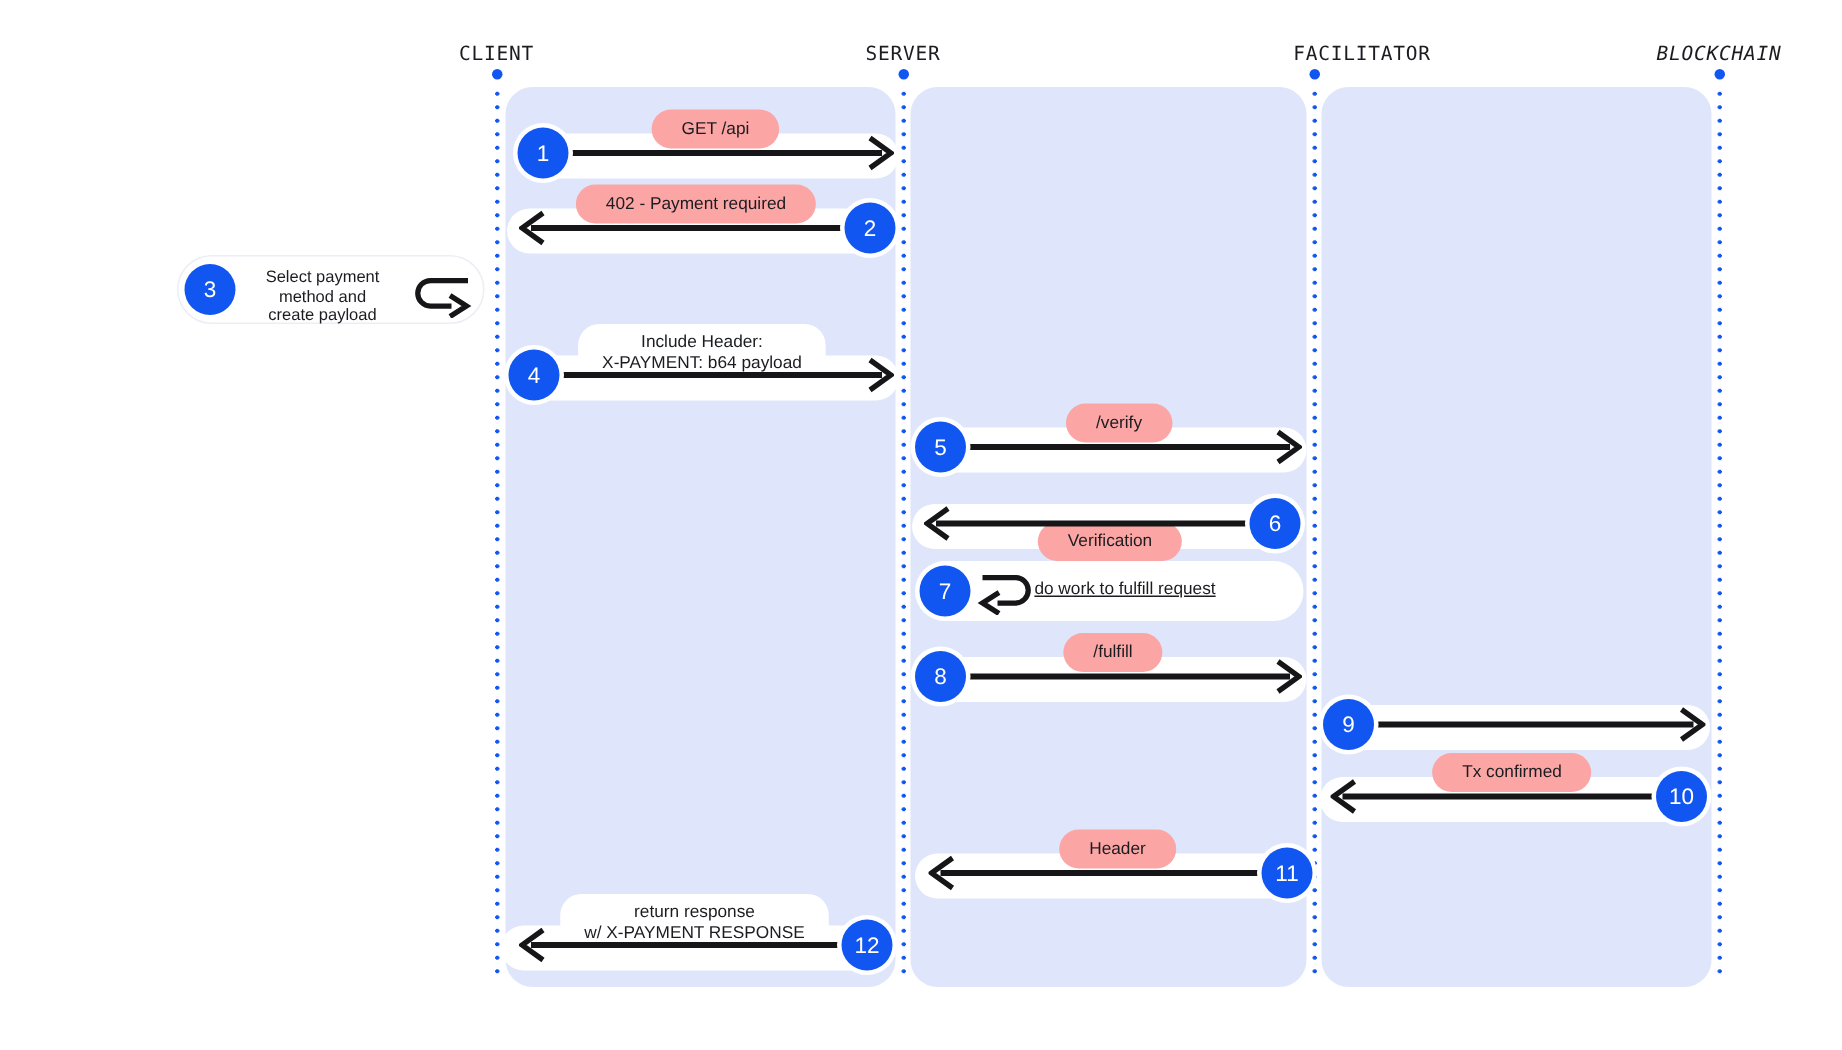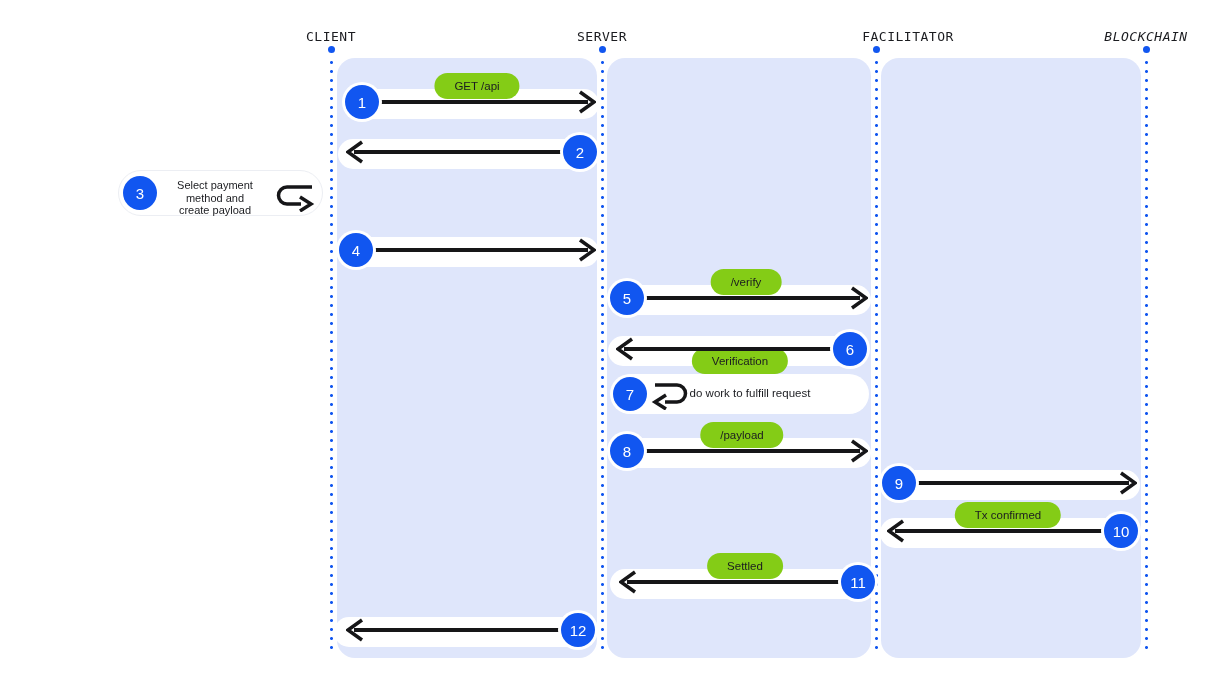--- a/index.html
+++ b/index.html
@@ -31,21 +31,21 @@
   .lifeline{
     position:absolute;top:58px;width:3px;height:592px;
     background-image:radial-gradient(circle at center,var(--accent) 1.35px,rgba(0,0,0,0) 1.5px);
     background-size:3px 9px;background-repeat:repeat-y;
   }
 
   
   .band{position:absolute;height:30px;background:#fff;border-radius:15px;}
   .bandtall{position:absolute;height:40px;background:#fff;border-radius:20px;}
   .p1{
-    position:absolute;height:26px;line-height:26px;background:#84cc16;border-radius:13px;
+    position:absolute;height:26px;line-height:26px;background:#fca5a5;border-radius:13px;
     padding:0 20px;transform:translateX(-50%);white-space:nowrap;text-align:right;
     font-size:11.5px;color:var(--text);
   }
   .p2{
     position:absolute;background:#fff;border-radius:14px;
     padding:5px 16px;transform:translateX(-50%);text-align:center;
     font-size:11.5px;line-height:14px;color:var(--text);white-space:pre-line;
   }
   .aline{position:absolute;height:3.5px;background:var(--ink);}
   .chev{position:absolute;}
@@ -96,37 +96,40 @@
 
   <div class="band" style="left:346px;top:89px;width:253px;"></div>
   <div class="p1" style="left:477px;top:73px;">GET /api</div>
   <div class="aline" style="left:362px;top:100px;width:226px;"></div>
   <svg class="chev" style="left:578px;top:89px;" width="18" height="26" viewBox="0 0 18 26">
       <path d="M2 3 L16 13 L2 23"></path>
     </svg>
   <div class="num" style="left:345px;top:85px;">1</div>
 
   <div class="band" style="left:338px;top:139px;width:256px;"></div>
+  <div class="p1" style="left:464px;top:123px;">402 - Payment required</div>
   <div class="aline" style="left:354px;top:150px;width:226px;"></div>
   <svg class="chev" style="left:346px;top:139px;" width="18" height="26" viewBox="0 0 18 26">
       <path d="M16 3 L2 13 L16 23"></path>
     </svg>
   <div class="num" style="left:563px;top:135px;">2</div>
 
   <div class="note-box"></div>
   <div class="note-text">Select payment
 method and
 create payload</div>
   <svg class="hook" style="left:274px;top:182px;" width="42" height="30" viewBox="0 0 42 30">
     <path d="M38 5 H13 A8.5 8.5 0 0 0 13 22 H27"></path>
     <path d="M26 15 L37 22 L26 29"></path>
   </svg>
   <div class="num" style="left:123px;top:176px;">3</div>
 
   <div class="band" style="left:341px;top:237px;width:258px;"></div>
+  <div class="p2" style="left:468px;top:216px;">Include Header:
+X-PAYMENT: b64 payload</div>
   <div class="aline" style="left:356px;top:248px;width:232px;"></div>
   <svg class="chev" style="left:578px;top:237px;" width="18" height="26" viewBox="0 0 18 26">
       <path d="M2 3 L16 13 L2 23"></path>
     </svg>
   <div class="num" style="left:339px;top:233px;">4</div>
 
   <div class="band" style="left:612px;top:285px;width:259px;"></div>
   <div class="p1" style="left:746px;top:269px;">/verify</div>
   <div class="aline" style="left:627px;top:296px;width:233px;"></div>
   <svg class="chev" style="left:850px;top:285px;" width="18" height="26" viewBox="0 0 18 26">
@@ -140,25 +143,25 @@
   <svg class="chev" style="left:616px;top:336px;" width="18" height="26" viewBox="0 0 18 26">
       <path d="M16 3 L2 13 L16 23"></path>
     </svg>
   <div class="num" style="left:833px;top:332px;">6</div>
 
   <div class="bandtall" style="left:612px;top:374px;width:257px;"></div>
   <svg class="hook" style="left:647px;top:380px;" width="46" height="30" viewBox="0 0 46 30">
     <path d="M8 5 H30 A8.5 8.5 0 0 1 30 22 H18"></path>
     <path d="M19 15 L8 22 L19 29"></path>
   </svg>
-  <div class="loop-label" style="left:750px;top:387px;">do work to fulfill request</div>
+  <div class="loop-label" style="left:750px;top:387px;text-decoration:underline;">do work to fulfill request</div>
   <div class="num" style="left:613px;top:377px;">7</div>
 
   <div class="band" style="left:612px;top:438px;width:259px;"></div>
-  <div class="p1" style="left:742px;top:422px;">/payload</div>
+  <div class="p1" style="left:742px;top:422px;">/fulfill</div>
   <div class="aline" style="left:627px;top:449px;width:233px;"></div>
   <svg class="chev" style="left:850px;top:438px;" width="18" height="26" viewBox="0 0 18 26">
       <path d="M2 3 L16 13 L2 23"></path>
     </svg>
   <div class="num" style="left:610px;top:434px;">8</div>
 
   <div class="band" style="left:884px;top:470px;width:256px;"></div>
   <div class="aline" style="left:899px;top:481px;width:230px;"></div>
   <svg class="chev" style="left:1119px;top:470px;" width="18" height="26" viewBox="0 0 18 26">
       <path d="M2 3 L16 13 L2 23"></path>
@@ -167,27 +170,29 @@
 
   <div class="band" style="left:880px;top:518px;width:256px;"></div>
   <div class="p1" style="left:1008px;top:502px;">Tx confirmed</div>
   <div class="aline" style="left:895px;top:529px;width:226px;"></div>
   <svg class="chev" style="left:887px;top:518px;" width="18" height="26" viewBox="0 0 18 26">
       <path d="M16 3 L2 13 L16 23"></path>
     </svg>
   <div class="num" style="left:1104px;top:514px;">10</div>
 
   <div class="band" style="left:610px;top:569px;width:263px;"></div>
-  <div class="p1" style="left:745px;top:553px;">Settled</div>
+  <div class="p1" style="left:745px;top:553px;">Header</div>
   <div class="aline" style="left:627px;top:580px;width:231px;"></div>
   <svg class="chev" style="left:619px;top:569px;" width="18" height="26" viewBox="0 0 18 26">
       <path d="M16 3 L2 13 L16 23"></path>
     </svg>
   <div class="num" style="left:841px;top:565px;">11</div>
 
   <div class="band" style="left:334px;top:617px;width:259px;"></div>
+  <div class="p2" style="left:463px;top:596px;">return response
+w/ X-PAYMENT RESPONSE</div>
   <div class="aline" style="left:354px;top:628px;width:224px;"></div>
   <svg class="chev" style="left:346px;top:617px;" width="18" height="26" viewBox="0 0 18 26">
       <path d="M16 3 L2 13 L16 23"></path>
     </svg>
   <div class="num" style="left:561px;top:613px;">12</div>
 
 </div>
 
 </body></html>

